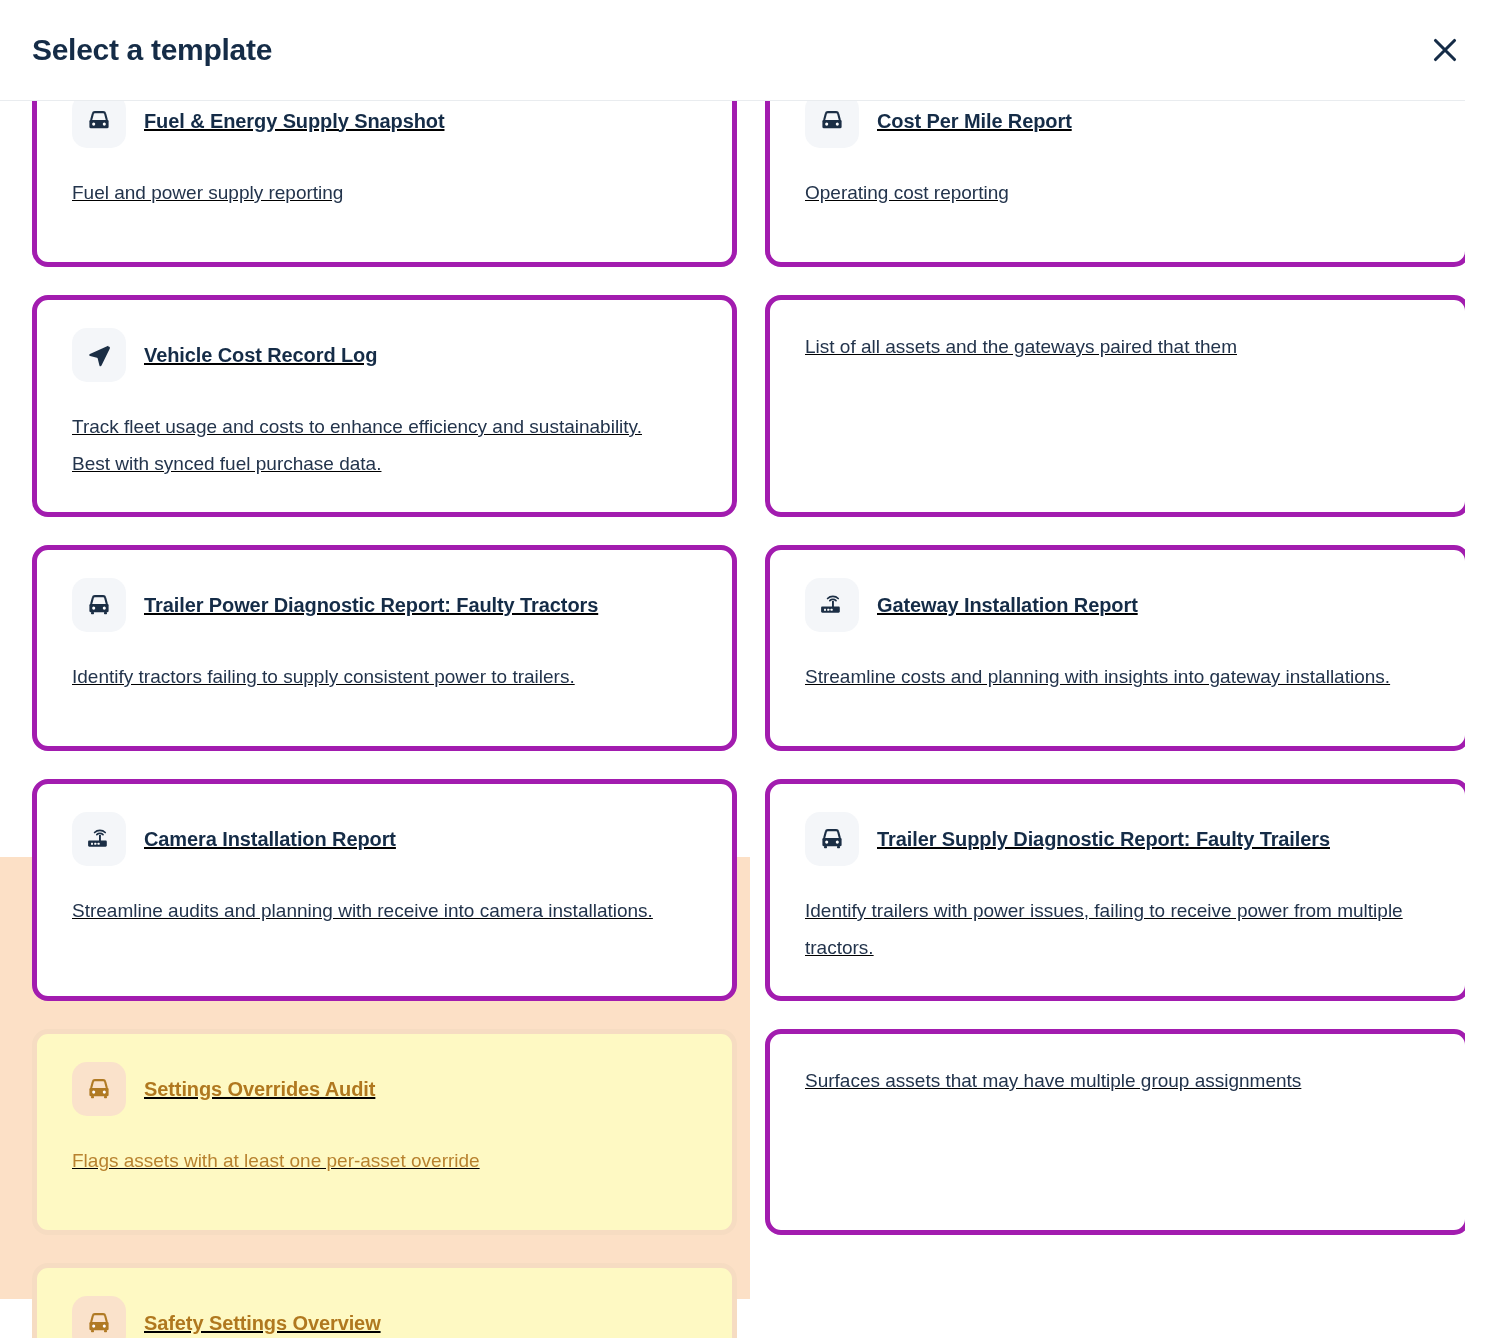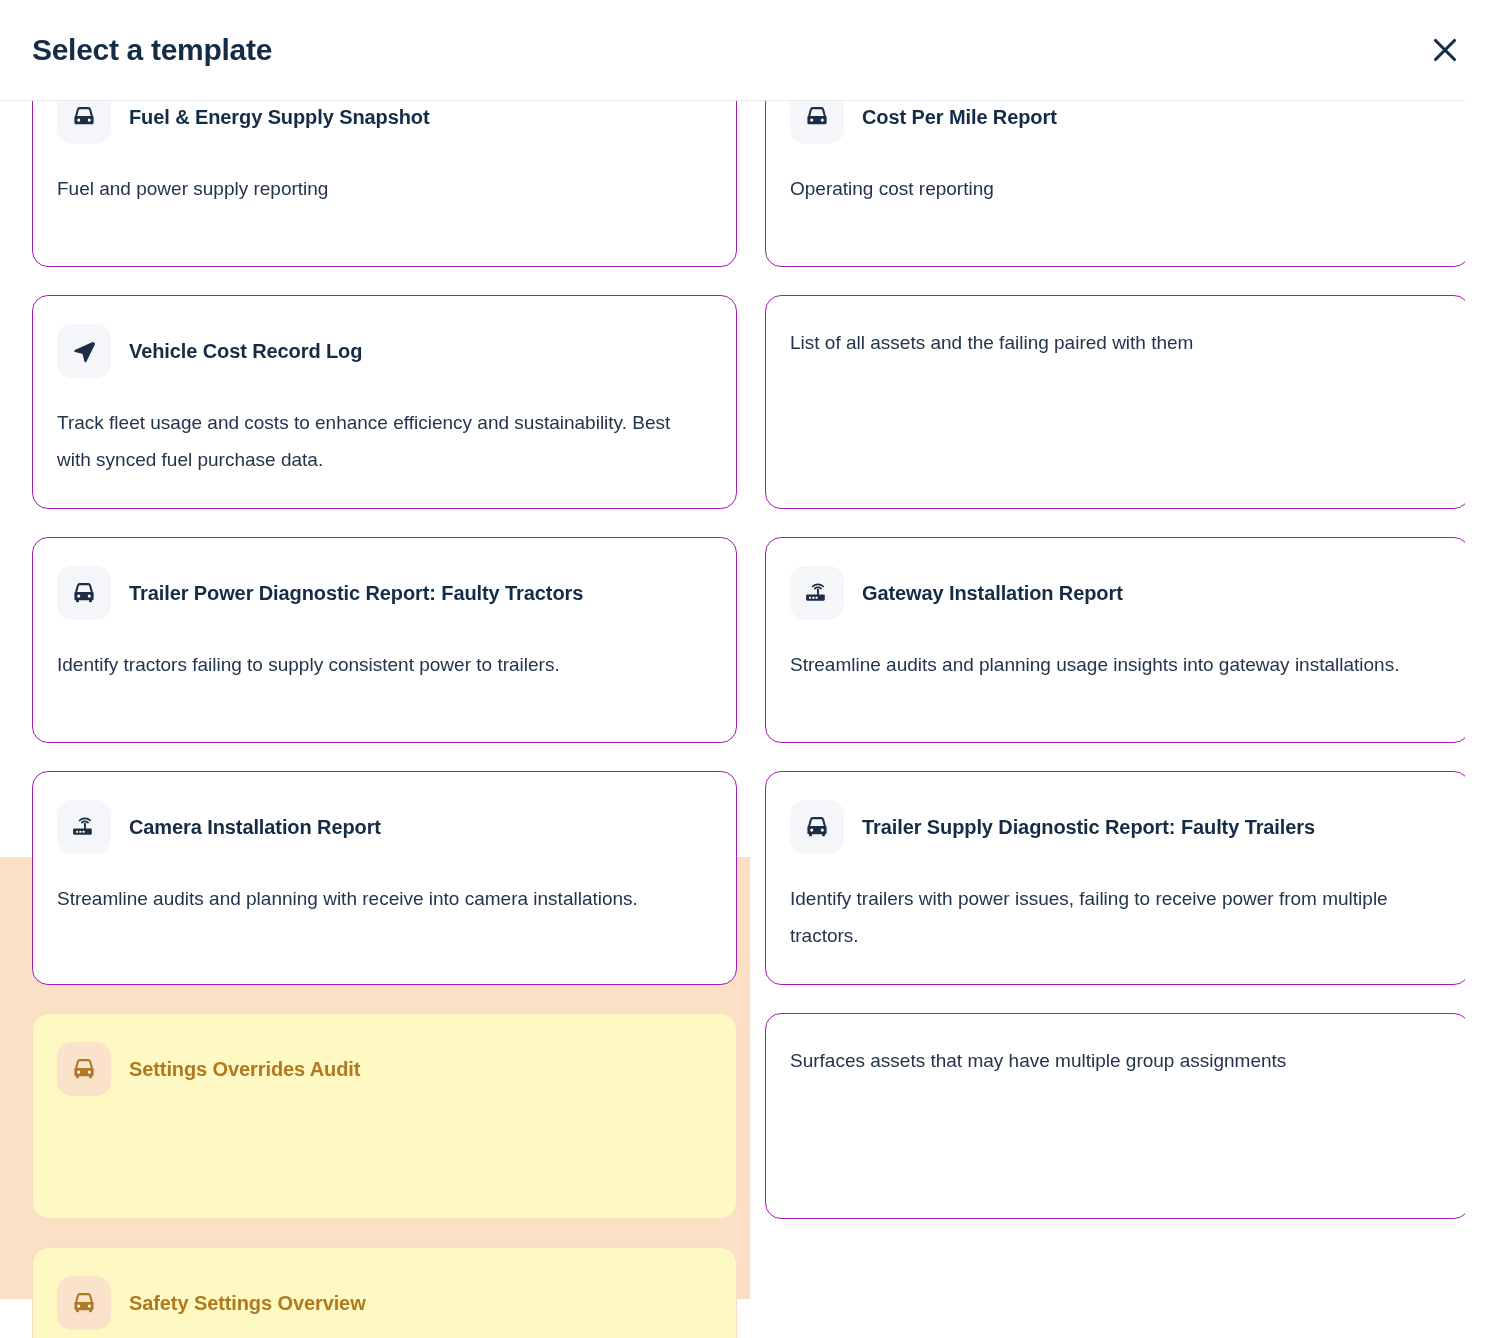--- a/index.html
+++ b/index.html
@@ -86,24 +86,25 @@
     padding: 0 32px;
     display: grid;
     grid-template-columns: 1fr 1fr;
     column-gap: 28px;
     row-gap: 28px;
     z-index: 1;
   }
 
   .card {
     background: #ffffff;
-    border: 1px solid #a21caf;
+    border: 5px solid #a21caf;
     border-radius: 16px;
-    padding: 28px 24px 30px 24px;
+    padding: 28px 24px 30px 35px;
     min-height: 206px;
+    text-decoration: underline;
   }
 
   .card.selected {
     background: #fef9c3;
     border-color: #f6dcc2;
   }
 
   .card-head {
     display: flex;
     align-items: center;
@@ -212,21 +213,21 @@
     <svg width="26" height="26" viewBox="0 0 24 24" fill="currentColor">
       <path d="M20.5 3.4 L3.6 11.1 c-0.9 0.4 -0.8 1.7 0.2 1.9 l6.3 1.6 c0.4 0.1 0.6 0.3 0.7 0.7
                l1.6 6.3 c0.2 1 1.5 1.1 1.9 0.2 L22 5.9 c0.4 -1 -0.6 -2.0 -1.5 -1.6 Z"></path>
     </svg>
             </span>
             <div class="card-title">Vehicle Cost Record Log</div>
           </div>
           <div class="card-desc">Track fleet usage and costs to enhance efficiency and sustainability. Best with synced fuel purchase data.</div>
         </div>
         <div class="card">
-          <div class="card-desc">List of all assets and the failing paired with them</div>
+          <div class="card-desc">List of all assets and the gateways paired that them</div>
         </div>
         <div class="card">
           <div class="card-head">
             <span class="card-icon">
     <svg width="28" height="28" viewBox="0 0 28 28" fill="none">
       <path d="M6.3 12.6 L7.9 6.6 C8.1 5.7 8.9 5.1 9.8 5.1 H18.2 C19.1 5.1 19.9 5.7 20.1 6.6 L21.7 12.6" stroke="currentColor" stroke-width="2.1" stroke-linecap="round" stroke-linejoin="round"></path>
       <path d="M5.6 13 H22.4 C23.1 13 23.6 13.6 23.6 14.2 V20.1 C23.6 20.8 23.1 21.3 22.4 21.3
                H5.6 C4.9 21.3 4.4 20.8 4.4 20.1 V14.2 C4.4 13.6 4.9 13 5.6 13 Z" fill="currentColor"></path>
       <rect x="6.0" y="21.0" width="3.0" height="2.2" rx="0.7" fill="currentColor"></rect>
       <rect x="19.0" y="21.0" width="3.0" height="2.2" rx="0.7" fill="currentColor"></rect>
@@ -247,21 +248,21 @@
       <rect x="14.0" y="10.0" width="1.9" height="6.0" fill="currentColor"></rect>
       <path d="M4.3 15.6 H20.6 C21.3 15.6 21.8 16.1 21.8 16.8 V20.5 C21.8 21.2 21.3 21.7 20.6 21.7
                H4.3 C3.6 21.7 3.1 21.2 3.1 20.5 V16.8 C3.1 16.1 3.6 15.6 4.3 15.6 Z" fill="currentColor"></path>
       <rect x="6.0" y="17.8" width="2.0" height="2.0" rx="0.4" fill="#ffffff"></rect>
       <rect x="9.3" y="17.8" width="2.0" height="2.0" rx="0.4" fill="#ffffff"></rect>
       <rect x="12.6" y="17.8" width="2.0" height="2.0" rx="0.4" fill="#ffffff"></rect>
     </svg>
             </span>
             <div class="card-title">Gateway Installation Report</div>
           </div>
-          <div class="card-desc">Streamline audits and planning usage insights into gateway installations.</div>
+          <div class="card-desc">Streamline costs and planning with insights into gateway installations.</div>
         </div>
         <div class="card">
           <div class="card-head">
             <span class="card-icon">
     <svg width="28" height="28" viewBox="0 0 28 28" fill="none">
       <path d="M9.6 7.5 C11.0 6.1 13.0 5.4 14.9 5.4 C16.8 5.4 18.8 6.1 20.2 7.5" stroke="currentColor" stroke-width="1.7" stroke-linecap="round"></path>
       <path d="M11.8 9.6 C12.6 8.8 13.7 8.4 14.9 8.4 C16.1 8.4 17.2 8.8 18.0 9.6" stroke="currentColor" stroke-width="1.7" stroke-linecap="round"></path>
       <rect x="14.0" y="10.0" width="1.9" height="6.0" fill="currentColor"></rect>
       <path d="M4.3 15.6 H20.6 C21.3 15.6 21.8 16.1 21.8 16.8 V20.5 C21.8 21.2 21.3 21.7 20.6 21.7
                H4.3 C3.6 21.7 3.1 21.2 3.1 20.5 V16.8 C3.1 16.1 3.6 15.6 4.3 15.6 Z" fill="currentColor"></path>
@@ -299,20 +300,21 @@
       <path d="M5.6 13 H22.4 C23.1 13 23.6 13.6 23.6 14.2 V20.1 C23.6 20.8 23.1 21.3 22.4 21.3
                H5.6 C4.9 21.3 4.4 20.8 4.4 20.1 V14.2 C4.4 13.6 4.9 13 5.6 13 Z" fill="currentColor"></path>
       <rect x="6.0" y="21.0" width="3.0" height="2.2" rx="0.7" fill="currentColor"></rect>
       <rect x="19.0" y="21.0" width="3.0" height="2.2" rx="0.7" fill="currentColor"></rect>
       <circle cx="8.7" cy="17.1" r="1.55" fill="#ffffff"></circle>
       <circle cx="19.3" cy="17.1" r="1.55" fill="#ffffff"></circle>
     </svg>
             </span>
             <div class="card-title">Settings Overrides Audit</div>
           </div>
+          <div class="card-desc">Flags assets with at least one per-asset override</div>
         </div>
         <div class="card">
           <div class="card-desc">Surfaces assets that may have multiple group assignments</div>
         </div>
         <div class="card selected">
           <div class="card-head">
             <span class="card-icon">
     <svg width="28" height="28" viewBox="0 0 28 28" fill="none">
       <path d="M6.3 12.6 L7.9 6.6 C8.1 5.7 8.9 5.1 9.8 5.1 H18.2 C19.1 5.1 19.9 5.7 20.1 6.6 L21.7 12.6" stroke="currentColor" stroke-width="2.1" stroke-linecap="round" stroke-linejoin="round"></path>
       <path d="M5.6 13 H22.4 C23.1 13 23.6 13.6 23.6 14.2 V20.1 C23.6 20.8 23.1 21.3 22.4 21.3

